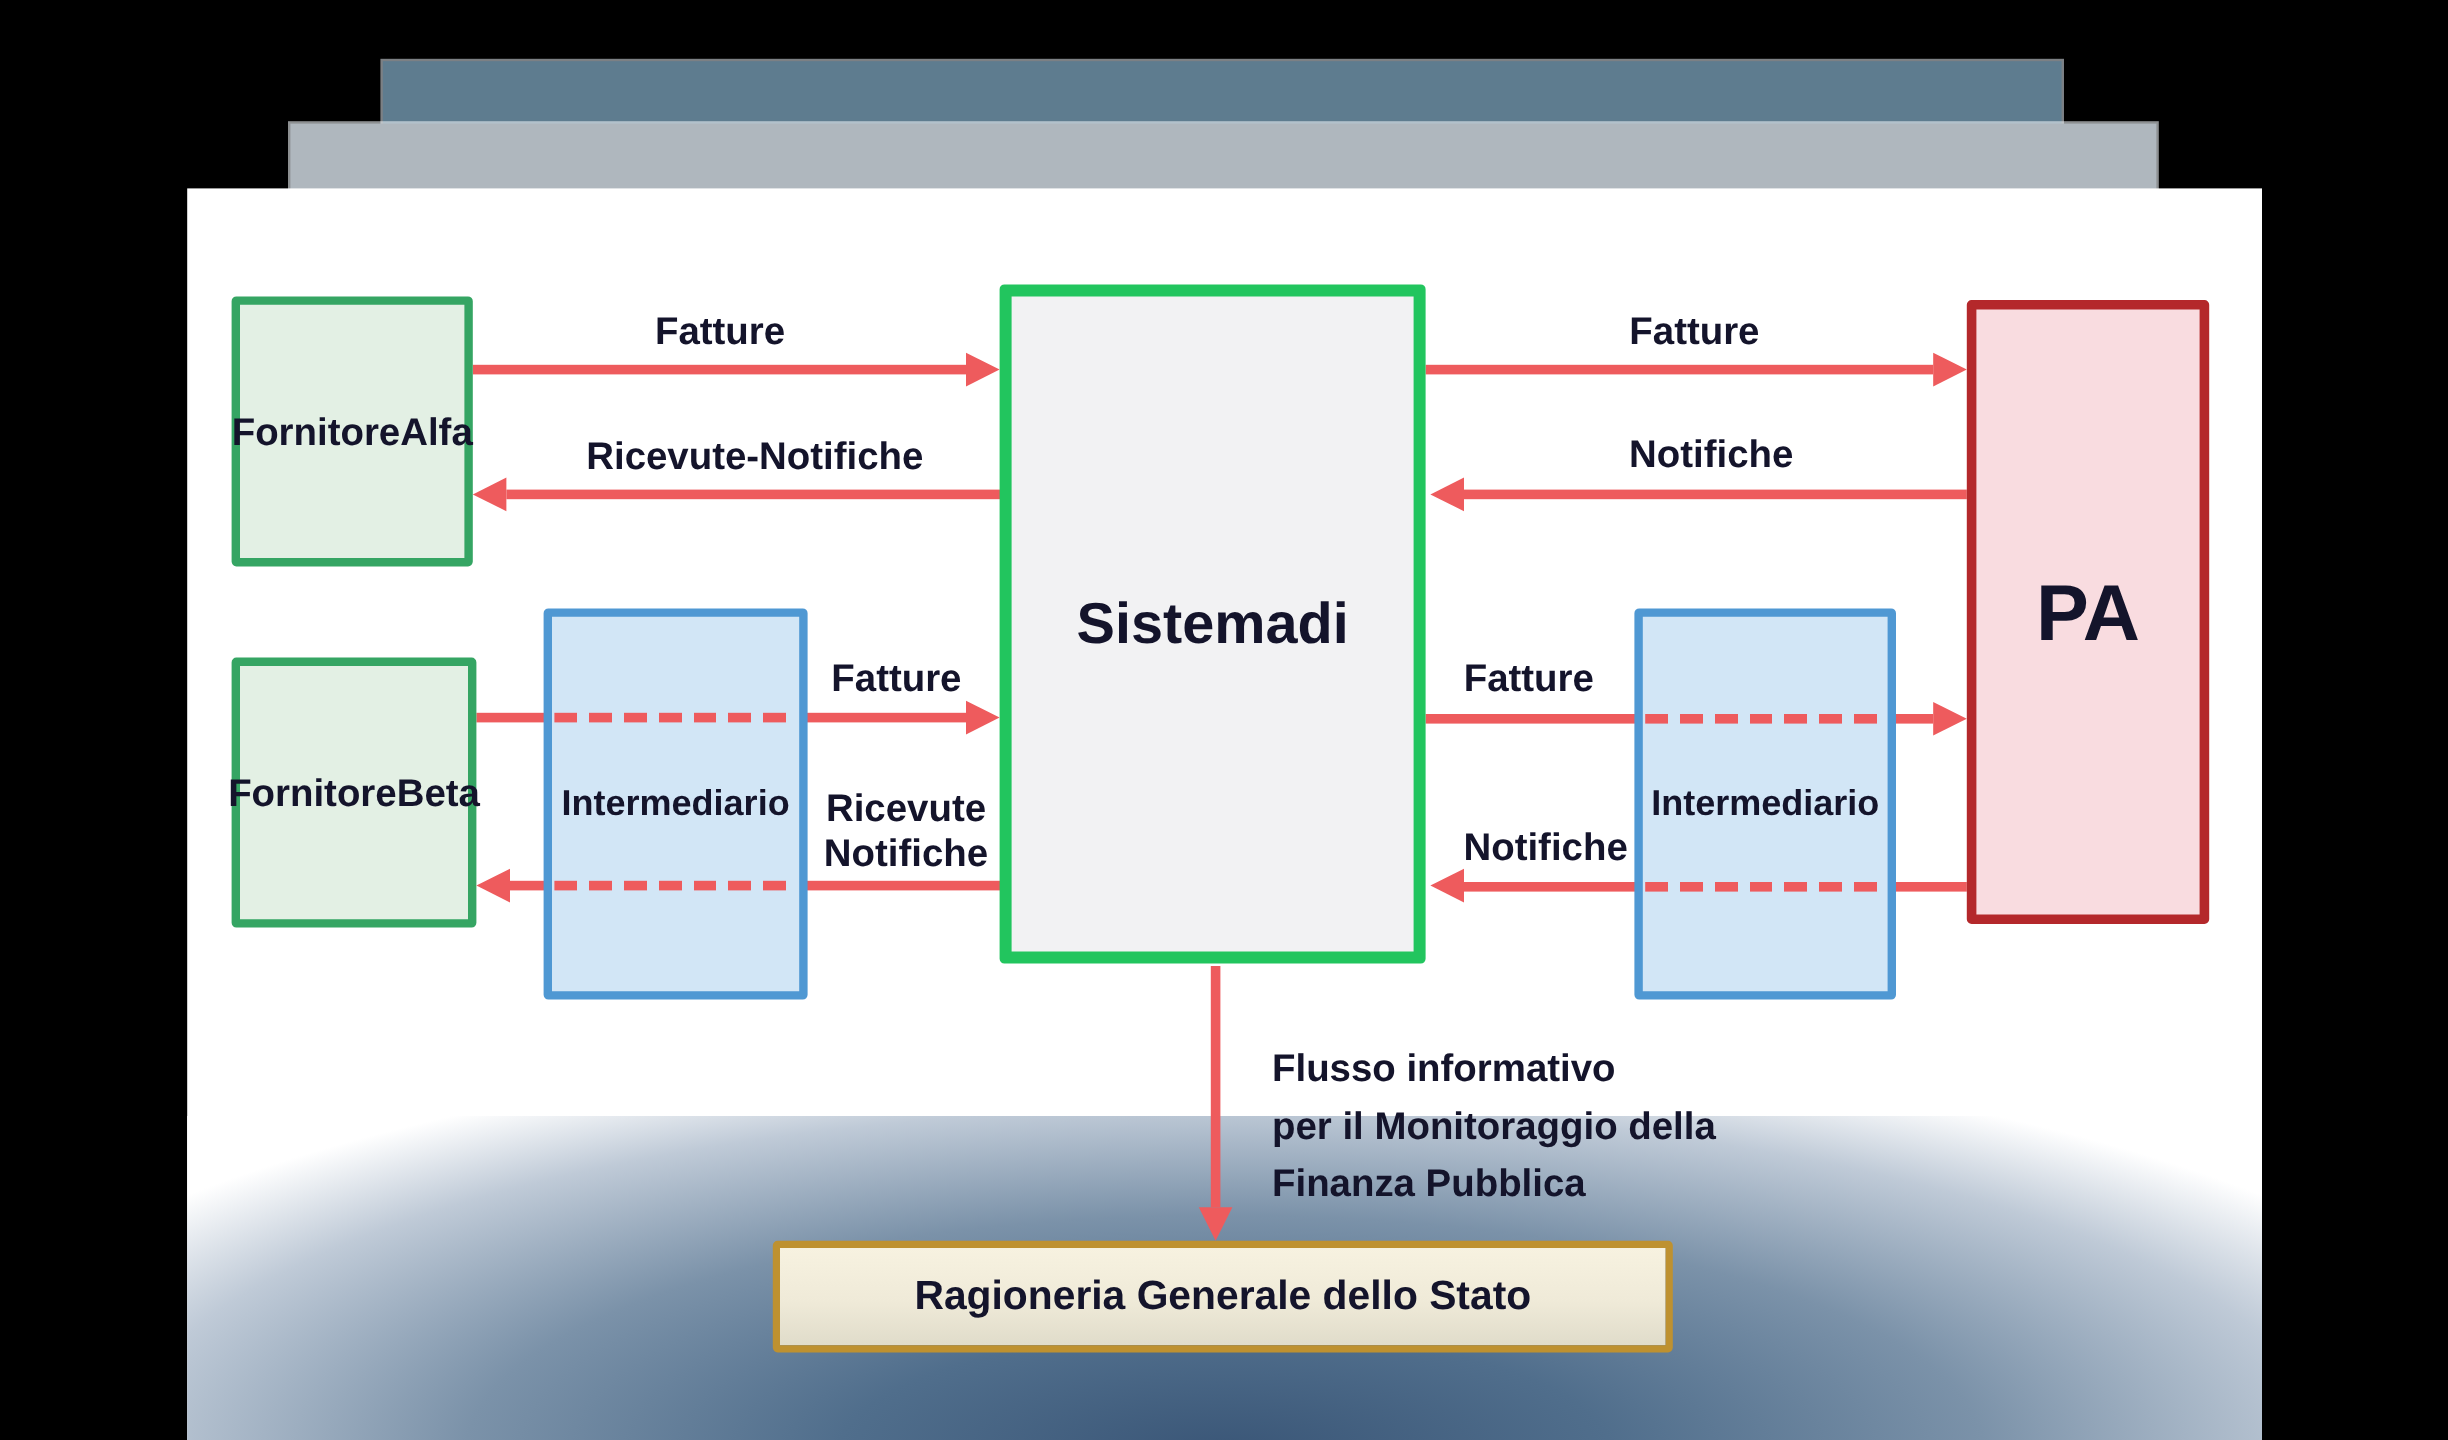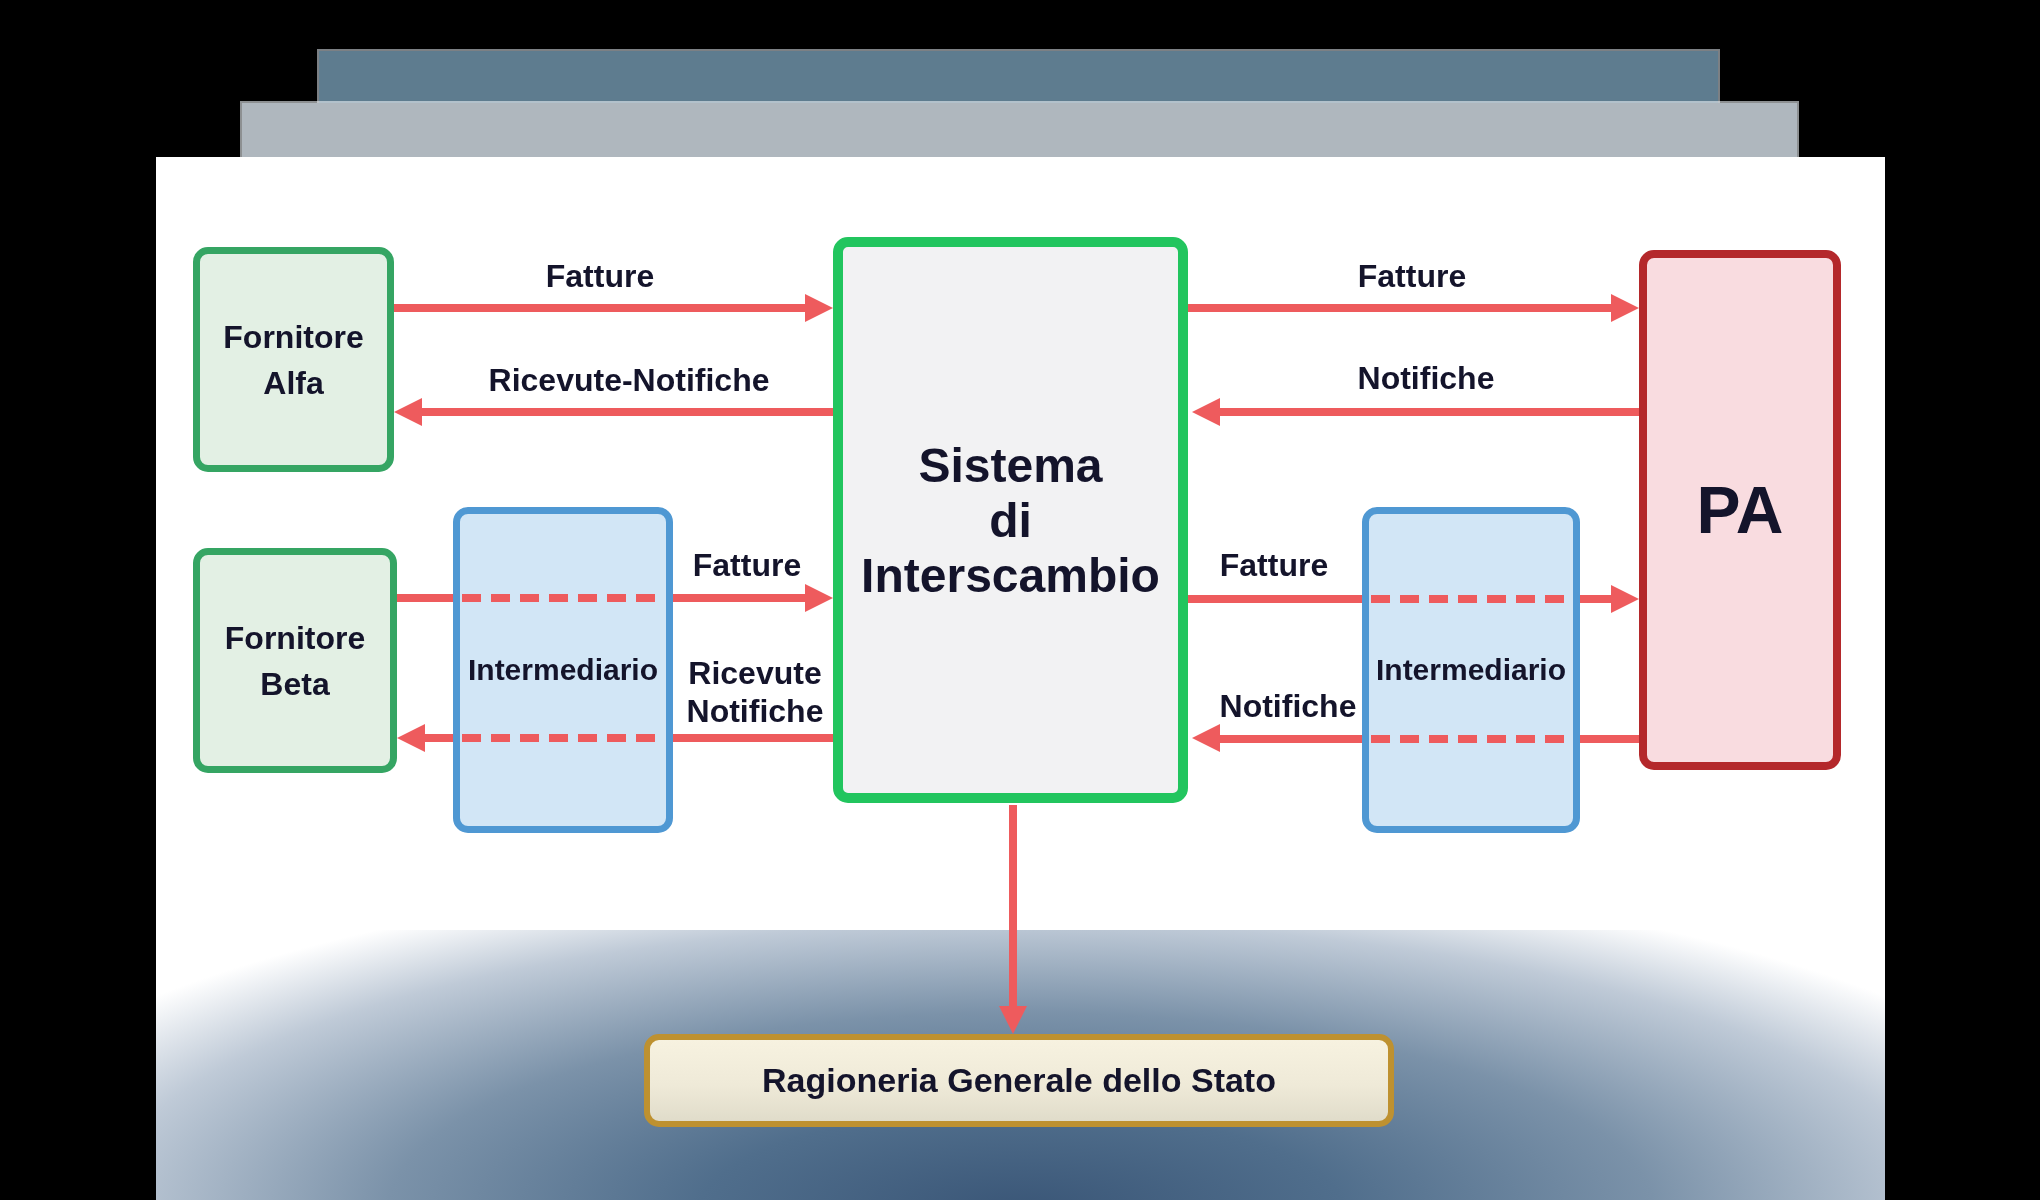--- a/index.html
+++ b/index.html
@@ -20,22 +20,22 @@
   
   .line{height:8px;background:#EE5B5D;z-index:5;}
   .dash{height:8px;z-index:7;
         background:repeating-linear-gradient(90deg,#EE5B5D 0 19px,transparent 19px 29px);}
   .head{width:0;height:0;z-index:7;}
   .head.r{border-top:14px solid transparent;border-bottom:14px solid transparent;border-left:28px solid #EE5B5D;}
   .head.l{border-top:14px solid transparent;border-bottom:14px solid transparent;border-right:28px solid #EE5B5D;}
   .head.d{border-left:14px solid transparent;border-right:14px solid transparent;border-top:28px solid #EE5B5D;}
 
   
-  .box{z-index:6;display:flex;flex-direction:column;align-items:center;justify-content:center;
-       text-align:center;border-radius:15px;box-sizing:border-box;font-weight:700;}
+  .box{z-index:6;display:flex;flex-direction:row;align-items:center;justify-content:center;
+       text-align:center;border-radius:4px;box-sizing:border-box;font-weight:700;}
   #box-alfa,#box-beta{border:7px solid #35A563;background:#E3F0E4;font-size:32px;line-height:46px;}
   #box-alfa{left:193px;top:247px;width:201px;height:225px;}
   #box-beta{left:193px;top:548px;width:204px;height:225px;}
   #box-interm-left,#box-interm-right{border:7px solid #4F98D3;background:#D2E6F6;font-size:30px;}
   #box-interm-left{left:453px;top:507px;width:220px;height:326px;}
   #box-interm-right{left:1362px;top:507px;width:218px;height:326px;}
   #box-sdi{left:833px;top:237px;width:355px;height:566px;border:10px solid #22c55e;background:#F2F2F3;
            font-size:48px;line-height:55px;}
   #box-pa{left:1639px;top:250px;width:202px;height:520px;border:8px solid #B4282B;background:#F9DCE0;
           font-size:66px;}
@@ -75,21 +75,20 @@
   <div class="abs box" id="box-beta">
     <span>Fornitore</span>
     <span>Beta</span>
   </div>
   <div class="abs box" id="box-interm-left">
     <span>Intermediario</span>
   </div>
   <div class="abs box" id="box-sdi">
     <span>Sistema</span>
     <span>di</span>
-    <span>Interscambio</span>
   </div>
   <div class="abs box" id="box-interm-right">
     <span>Intermediario</span>
   </div>
   <div class="abs box" id="box-pa">
     <span>PA</span>
   </div>
   <div class="abs box" id="box-rgs">
     <span>Ragioneria Generale dello Stato</span>
   </div>
@@ -114,14 +113,19 @@
   <div class="abs lbl" style="left:1412px;top:258px;">Fatture</div>
   <div class="abs lbl" style="left:1426px;top:360px;">Notifiche</div>
   <div class="abs lbl" style="left:747px;top:547px;">Fatture</div>
   <div class="abs lbl two" style="left:755px;top:654px;">
     <div>Ricevute</div>
     <div>Notifiche</div>
   </div>
   <div class="abs lbl" style="left:1274px;top:547px;">Fatture</div>
   <div class="abs lbl" style="left:1288px;top:688px;">Notifiche</div>
 
+  <div class="abs" id="note" style="left:1060px;top:866px;">
+    <div>Flusso informativo</div>
+    <div>per il Monitoraggio della</div>
+    <div>Finanza Pubblica</div>
+  </div>
 
 </div>
 
 </body></html>

